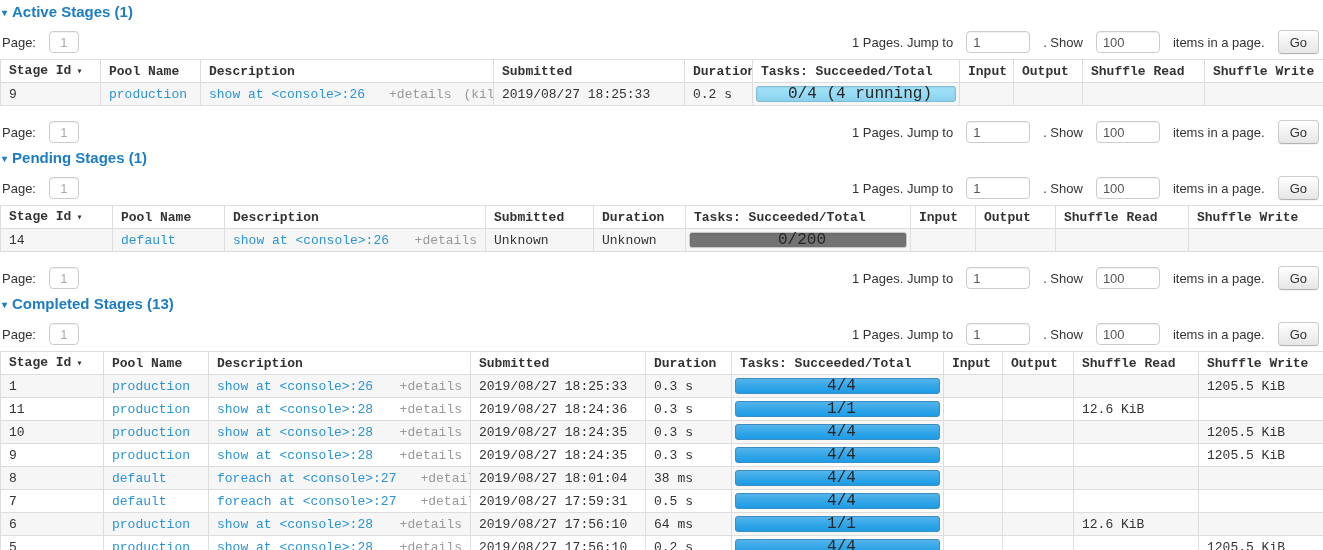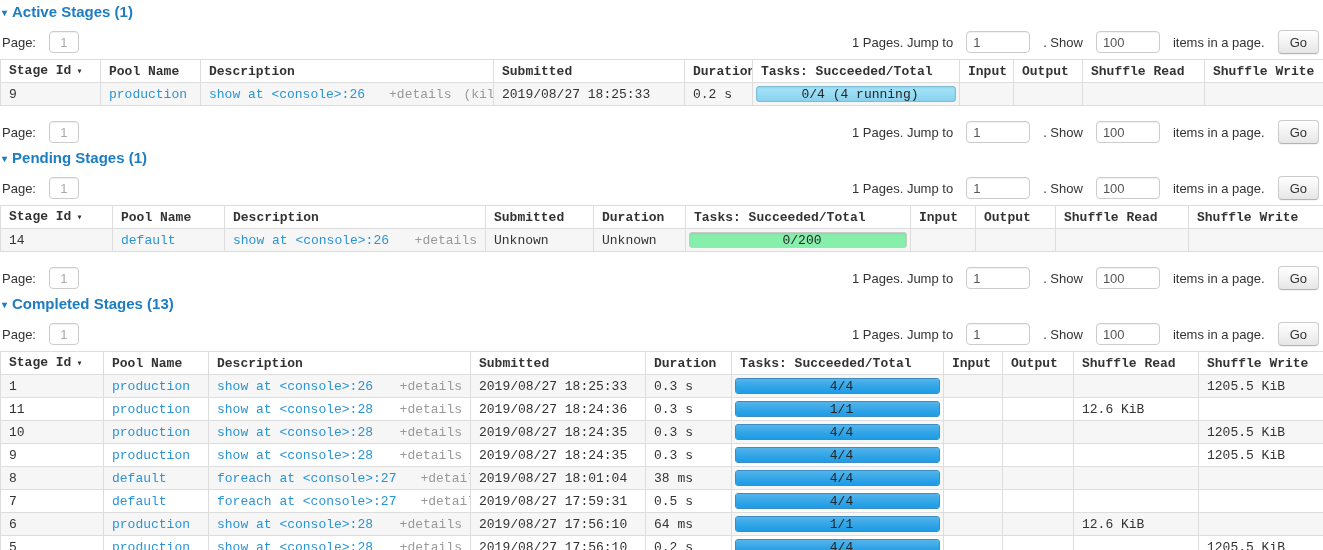--- a/index.html
+++ b/index.html
@@ -48,37 +48,37 @@
   tbody tr:nth-child(odd) { background: #f6f6f6; }
   tbody tr:nth-child(even) { background: #ffffff; }
   a { color: #2a94d4; text-decoration: none; cursor: pointer; }
   .muted-link { color: #999999; }
   .sort-icon { font-size: 10px; margin-left: 5px; color: #333; }
   .desc-inner { display: flex; align-items: center; gap: 12px; }
   .desc-inner .flexspacer { flex: 1; }
   .bar-cell { padding: 3px 3px; }
   .progress {
     position: relative; height: 16px; border-radius: 3px;
-    border: 1px solid #c9c9c9; background: #86efac;
+    border: 1px solid #c9c9c9; background: #737373;
     box-shadow: inset 0 1px 2px rgba(0,0,0,0.08);
   }
   .progress.running {
     background: linear-gradient(#a4e4f8, #8bd2ee);
     border-color: #7fbcd6;
   }
   .progress.full { border-color: #3d8dc2; }
   .progress .bar {
     position: absolute; left: 0; top: 0; bottom: 0; border-radius: 2px;
   }
   .progress .bar.completed {
     background: linear-gradient(#54b4eb, #2fa4e7 60%, #1d9ce5);
   }
   .bar-label {
     position: absolute; left: 8px; right: 0; top: 0; text-align: center;
-    font-size: 13px; line-height: 15px; color: #262626;
+    font-size: 16px; line-height: 15px; color: #262626;
   }
 </style>
 </head>
 <body>
 
 <div id="root">
     <div class="section">
       <div class="section-title">
         <span class="caret">▾</span>
         <span>Active Stages (1)</span>

